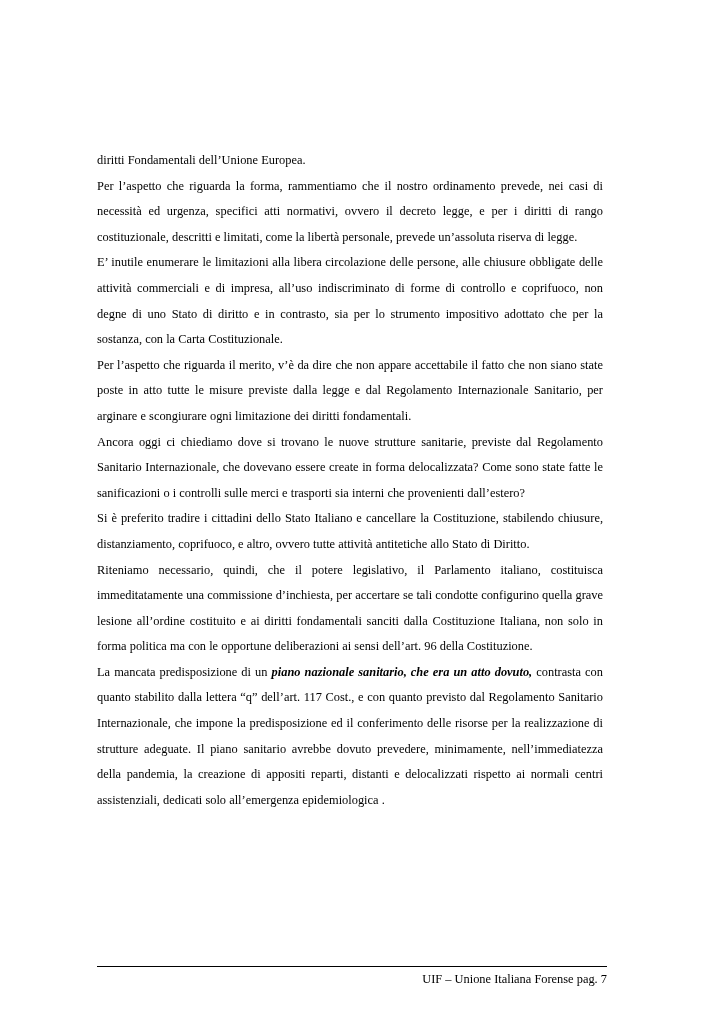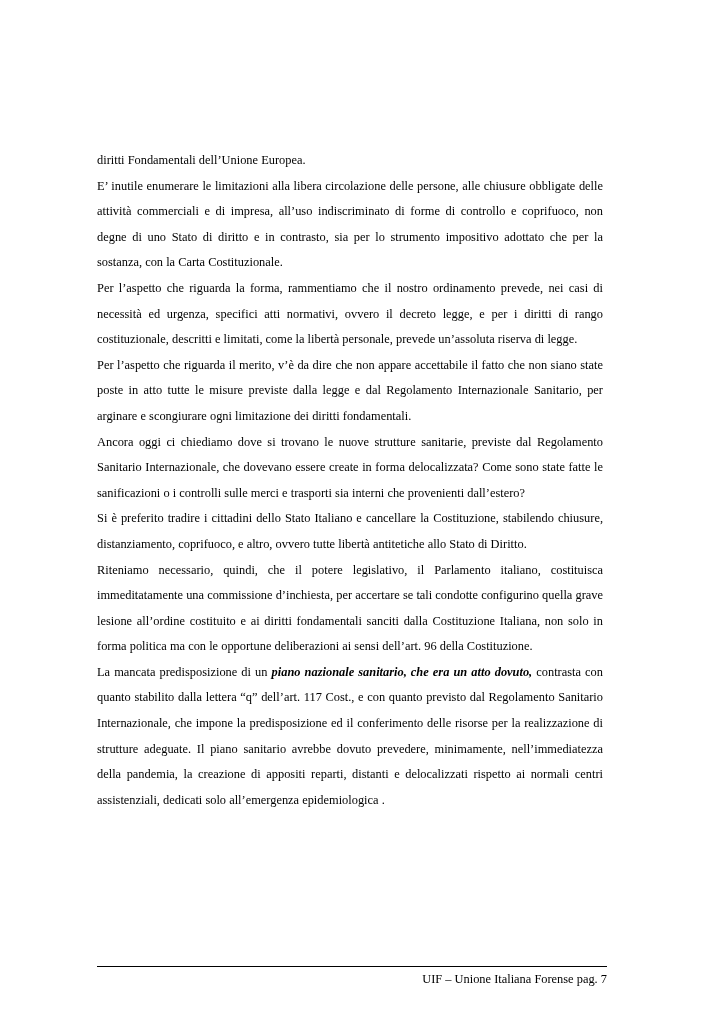--- a/index.html
+++ b/index.html
@@ -68,25 +68,25 @@
   
 </style>
 </head>
 <body>
 
 <div class="page">
 
   <div class="content">
 
     <p class="para">diritti Fondamentali dell’Unione Europea.</p>
+    <p class="para">Per l’aspetto che riguarda la forma, rammentiamo che il nostro ordinamento prevede, nei casi di necessità ed urgenza, specifici atti normativi, ovvero il decreto legge, e per i diritti di rango costituzionale, descritti e limitati, come la libertà personale, prevede un’assoluta riserva di legge.</p>
     <p class="para">E’ inutile enumerare le limitazioni alla libera circolazione delle persone, alle chiusure obbligate delle attività commerciali e di impresa, all’uso indiscriminato di forme di controllo e coprifuoco,  non degne di uno Stato di diritto e in contrasto, sia  per lo strumento impositivo adottato che per la sostanza,  con la Carta Costituzionale.</p>
-    <p class="para">Per l’aspetto che riguarda la forma, rammentiamo che il nostro ordinamento prevede, nei casi di necessità ed urgenza, specifici atti normativi, ovvero il decreto legge, e per i diritti di rango costituzionale, descritti e limitati, come la libertà personale, prevede un’assoluta riserva di legge.</p>
     <p class="para">Per l’aspetto che riguarda il merito, v’è da dire che non appare accettabile il fatto che non siano state poste in atto tutte le misure previste dalla legge e dal Regolamento Internazionale Sanitario, per arginare e scongiurare ogni limitazione dei diritti fondamentali.</p>
     <p class="para">Ancora oggi ci chiediamo dove si trovano le nuove strutture sanitarie, previste dal Regolamento Sanitario Internazionale, che dovevano essere create in forma delocalizzata? Come sono state fatte le sanificazioni o i  controlli sulle merci e trasporti sia interni che provenienti dall’estero?</p>
-    <p class="para">Si è preferito tradire i cittadini dello Stato Italiano e cancellare la Costituzione, stabilendo chiusure, distanziamento, coprifuoco, e altro, ovvero tutte libertà antitetiche allo Stato di Diritto.</p>
+    <p class="para">Si è preferito tradire i cittadini dello Stato Italiano e cancellare la Costituzione, stabilendo chiusure, distanziamento, coprifuoco, e altro, ovvero tutte attività antitetiche allo Stato di Diritto.</p>
     <p class="para">Riteniamo necessario, quindi, che il potere legislativo, il Parlamento italiano, costituisca immeditatamente una commissione d’inchiesta, per accertare se tali condotte configurino quella grave lesione all’ordine costituito e ai diritti fondamentali sanciti dalla Costituzione Italiana, non solo in forma politica ma con le opportune deliberazioni ai sensi dell’art. 96 della Costituzione.</p>
 
     <p class="para"><span>La mancata predisposizione di un </span><span class="bolditalic">piano nazionale sanitario, che era un atto dovuto,</span><span> contrasta con quanto stabilito dalla lettera “q” dell’art. 117 Cost., e con quanto previsto dal Regolamento Sanitario Internazionale, che impone la predisposizione ed il conferimento delle risorse per la realizzazione di strutture adeguate. Il piano sanitario avrebbe dovuto prevedere, minimamente, nell’immediatezza della pandemia,  la creazione di appositi reparti, distanti e delocalizzati rispetto ai normali centri assistenziali, dedicati solo all’emergenza epidemiologica .</span></p>
 
 
   </div>
 
   <div class="footer-rule"></div>
 
   <div class="footer"><span>UIF – Unione Italiana Forense pag. </span><span class="page-no">7</span></div>

